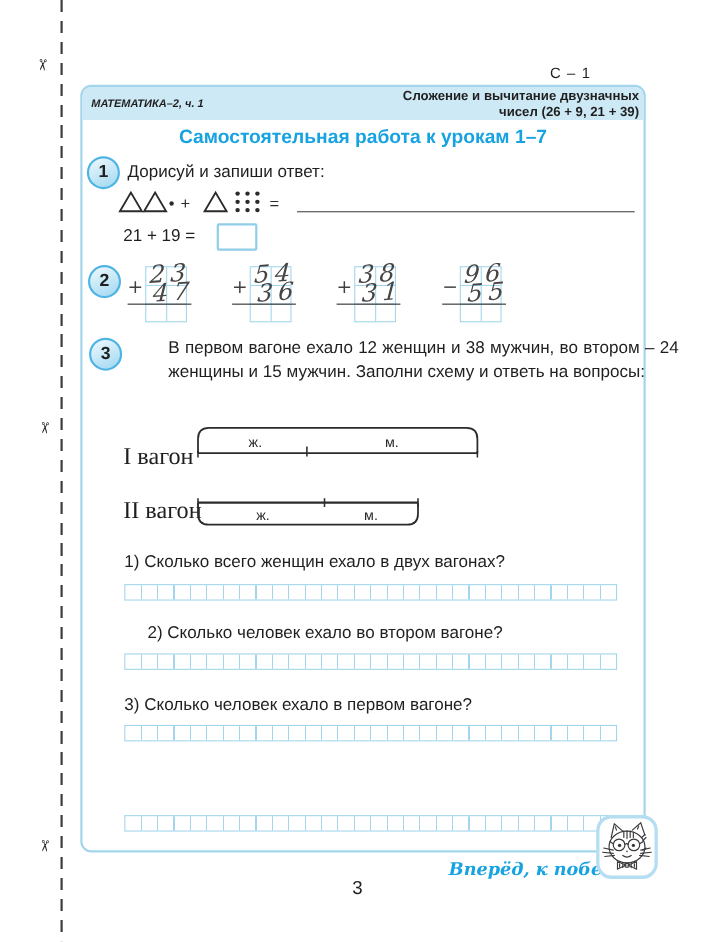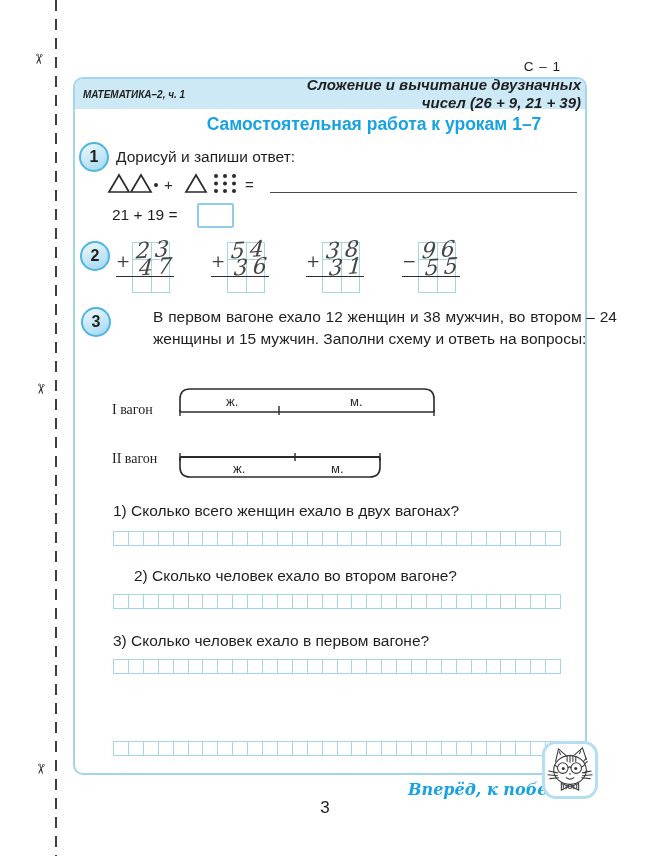--- a/index.html
+++ b/index.html
@@ -4,35 +4,35 @@
 <style>
   html,body{margin:0;padding:0;background:#fff;}
   .canvas{position:relative;width:650px;height:856px;background:#ffffff;overflow:hidden;
           font-family:"Liberation Sans",sans-serif;color:#1f1f1f;}
 
   
   .cutline{position:absolute;left:55px;top:0;width:2px;height:856px;
            background:repeating-linear-gradient(to bottom,#3c3c3c 0 11px,transparent 11px 19px);}
   .scissors{position:absolute;font-size:14px;color:#222;transform:rotate(95deg);line-height:1;}
 
-  .sheet-code{position:absolute;left:500px;top:59px;width:85px;text-align:center;font-size:13.5px;letter-spacing:1px;}
+  .sheet-code{position:absolute;left:500px;top:59px;width:85px;text-align:left;font-size:13.5px;letter-spacing:1px;}
 
   
   .frame{position:absolute;left:73px;top:77px;width:514px;height:698px;
          border:2px solid #a3d5ed;border-radius:10px;box-sizing:border-box;}
 
   
   .banner{position:absolute;left:75px;top:79px;width:510px;height:30px;background:#cde9f5;
           border-radius:8px 8px 0 0;display:flex;justify-content:space-between;align-items:center;
           padding:0 4px 0 8px;box-sizing:border-box;}
   .banner-left{font-weight:bold;font-style:italic;font-size:10px;white-space:nowrap;}
-  .banner-right{font-weight:bold;font-style:italic;font-size:15px;line-height:1.2;text-align:right;margin-left:20px;}
+  .banner-right{font-weight:bold;font-size:12px;line-height:1.2;text-align:right;margin-left:20px;}
 
   .page-title{position:absolute;left:73px;top:114px;width:514px;text-align:center;
-              font-size:17.5px;font-weight:bold;color:#17a3e1;margin-left:44px;}
+              font-size:17.5px;font-weight:bold;color:#17a3e1;}
 
   
   .tnum{position:absolute;width:30px;height:30px;border-radius:50%;box-sizing:border-box;
         border:2px solid #4db4e4;background:linear-gradient(155deg,#e3f4fc 15%,#a8dbf2 90%);
         font-weight:bold;font-size:16px;display:flex;align-items:center;justify-content:center;}
 
   .t1-prompt{position:absolute;left:116px;top:148px;font-size:15.5px;}
   .t1-pic{position:absolute;left:106px;top:166px;}
   .t1-line{position:absolute;left:270px;top:166px;width:307px;height:26px;border-bottom:1.6px solid #4a4a4a;}
   .t1-eq{position:absolute;left:112px;top:206px;font-size:15.5px;}
@@ -47,21 +47,21 @@
         background-image:linear-gradient(#a3d6ec,#a3d6ec),linear-gradient(#a3d6ec,#a3d6ec),linear-gradient(#a3d6ec,#a3d6ec);
         background-size:1px 100%,100% 1px,100% 1px;background-position:18px 0,0 16px,0 33px;}
   .hw{position:absolute;font-family:"DejaVu Serif",serif;font-style:italic;font-size:22px;line-height:1;
       letter-spacing:5px;color:#454545;transform:rotate(-4deg) skewX(-8deg);}
   .hw.top{left:20px;top:-3px;}
   .hw.bot{left:23px;top:14px;}
   .prob .uline{position:absolute;left:0;top:34px;width:58px;height:0;border-top:1.7px solid #2d2d2d;}
 
   .t3-text{position:absolute;left:113px;top:306px;width:464px;font-size:15.5px;line-height:1.42;text-align:justify;margin-left:40px;}
 
-  .wlabel{position:absolute;font-family:"Liberation Serif",serif;font-size:14px;}
+  .wlabel{position:absolute;font-family:"Liberation Serif",serif;font-size:22px;}
   .diagram{position:absolute;}
 
   .qtext{position:absolute;left:113px;width:464px;font-size:15.5px;line-height:1.3;text-align:justify;}
   .qgrid{position:absolute;left:113px;width:448px;height:15px;box-sizing:border-box;
          border:1.5px solid #a3d6ec;
          background:repeating-linear-gradient(90deg,transparent 0 13.9px,#a3d6ec 13.9px 14.9px);}
 
   .cat-box{position:absolute;left:542px;top:741px;width:56px;height:58px;background:#fff;
            border:3px solid #b5def2;border-radius:14px;box-sizing:border-box;z-index:5;
            display:flex;align-items:center;justify-content:center;}

